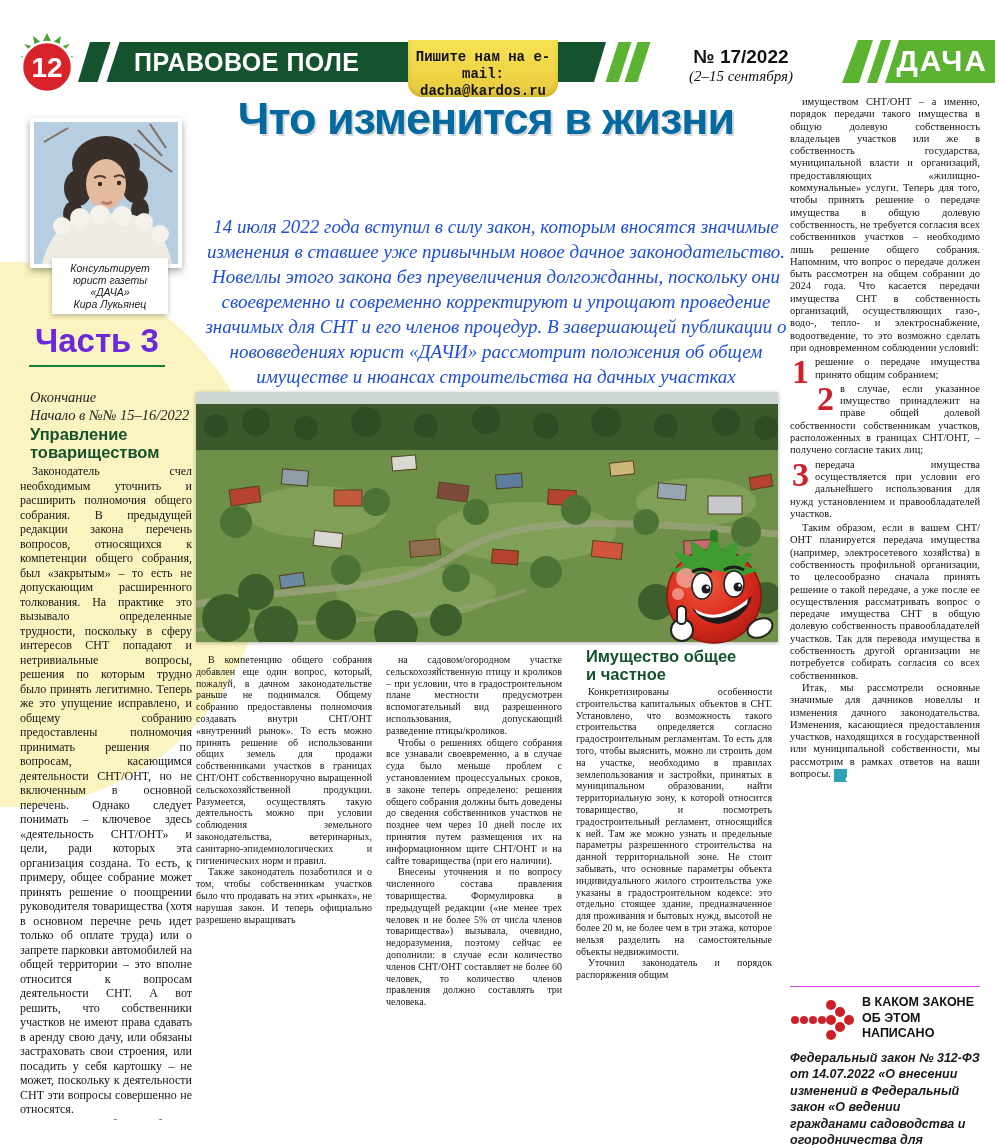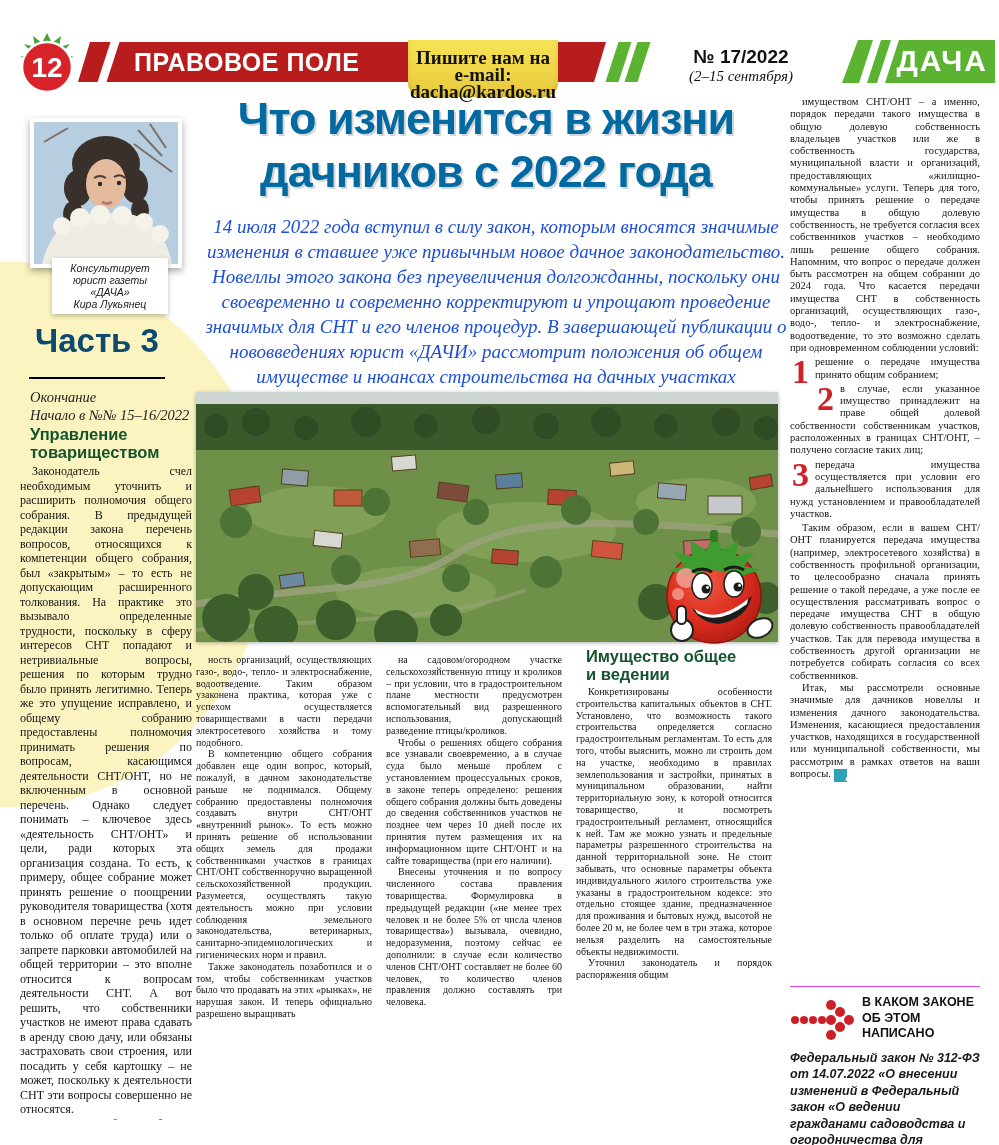--- a/index.html
+++ b/index.html
@@ -2,30 +2,30 @@
 <html lang="ru"><head>
 <meta charset="utf-8">
 <style>
   html,body{margin:0;padding:0;background:#e8e8e8;}
   .page{position:relative;width:999px;height:1145px;background:#ffffff;overflow:hidden;
         font-family:"Liberation Serif",serif;color:#161616;margin:0 auto;}
 
   
   .masthead{position:absolute;left:0;top:0;width:999px;height:100px;z-index:6;}
   .tomato-badge{position:absolute;left:14px;top:30px;width:66px;height:64px;}
-  .green-band{position:absolute;left:78px;top:42px;width:528px;height:40px;background:#b91c1c;
+  .green-band{position:absolute;left:78px;top:42px;width:528px;height:40px;background:#14532d;
               clip-path:polygon(12px 0,100% 0,calc(100% - 12px) 100%,0 100%);}
   .band-slash{position:absolute;left:26px;top:0;width:9px;height:40px;background:#ffffff;transform:skewX(-18deg);}
   .section-title{position:absolute;left:56px;top:6px;color:#ffffff;font-family:"Liberation Sans",sans-serif;
               font-weight:800;font-size:25px;letter-spacing:.5px;}
   .gslash{position:absolute;top:42px;width:13px;height:40px;background:#5cb231;transform:skewX(-18deg);}
   .ribbon{position:absolute;left:408px;top:40px;width:150px;height:57px;z-index:7;
           background:linear-gradient(#f7e354,#e8c93c);border-radius:0 0 14px 14px;
           box-shadow:inset 0 -3px 4px rgba(140,110,0,.25);text-align:center;padding-top:9px;box-sizing:border-box;}
-  .ribbon div{font-family:Liberation Serif, serif;font-weight:700;font-size:19px;line-height:17px;color:#111;}
+  .ribbon div{font-family:Liberation Mono, monospace;font-weight:700;font-size:14px;line-height:17px;color:#111;}
   .issue{position:absolute;left:652px;top:46px;width:178px;text-align:center;}
   .issue-number{font-family:"Liberation Sans",sans-serif;font-weight:800;font-size:19px;color:#111;}
   .issue-dates{font-style:italic;font-size:15px;color:#111;}
   .logo{position:absolute;left:842px;top:40px;width:153px;height:43px;background:#5cb231;
         clip-path:polygon(16px 0,100% 0,100% 100%,0 100%);}
   .logo .ls{position:absolute;top:0;width:8px;height:43px;background:#ffffff;transform:skewX(-18deg);}
   .logo-text{position:absolute;right:7px;top:4px;color:#ffffff;font-family:"Liberation Sans",sans-serif;
         font-weight:800;font-size:30px;letter-spacing:2px;}
 
   
@@ -38,21 +38,21 @@
   
   .yellow-circle{position:absolute;left:-250px;top:262px;width:520px;height:545px;border-radius:50%;
         background:#fbf4c0;z-index:0;}
   .photo-frame{position:absolute;left:30px;top:118px;width:152px;height:150px;background:#fff;
         box-shadow:0 3px 7px rgba(0,0,0,.35);padding:4px;box-sizing:border-box;z-index:2;}
   .caption-box{position:absolute;left:52px;top:258px;width:112px;background:#ffffff;z-index:3;
         box-shadow:0 2px 5px rgba(0,0,0,.25);padding:4px 2px;text-align:center;
         font-family:"Liberation Sans",sans-serif;font-style:italic;font-size:10.5px;line-height:12px;color:#222;}
   .part-label-wrap{position:absolute;left:18px;top:322px;width:158px;text-align:center;z-index:2;}
   .part-label{display:inline-block;font-family:"Liberation Sans",sans-serif;font-weight:600;font-size:33px;
-        color:#0c4a6e;border-bottom:2px solid #000000;padding:0 6px 17px 6px;}
+        color:#6d28d9;border-bottom:2px solid #15803d;padding:0 6px 5px 6px;}
   .continuation{position:absolute;left:30px;top:388px;width:170px;z-index:2;
         font-style:italic;font-size:14.5px;line-height:18px;color:#222;}
 
   
   .village-photo{position:absolute;left:196px;top:392px;width:582px;height:250px;z-index:1;
         box-shadow:0 1px 4px rgba(0,0,0,.3);}
   .mascot{position:absolute;left:648px;top:522px;width:138px;height:128px;z-index:4;}
 
   
   .col{position:absolute;z-index:2;text-align:justify;color:#141414;overflow:hidden;}
@@ -117,21 +117,20 @@
 
     <div class="logo">
       <div class="ls" style="left:24px;"></div>
       <div class="ls" style="left:42px;"></div>
       <div class="logo-text">ДАЧА</div>
     </div>
   </div>
 
   <div class="headline">
     <div>Что изменится в жизни</div>
-    <div>дачников с 2022 года</div>
   </div>
   <div class="lead">14 июля 2022 года вступил в силу закон, которым вносятся значимые изменения в ставшее уже привычным новое дачное законодательство. Новеллы этого закона без преувеличения долгожданны, поскольку они своевременно и современно корректируют и упрощают проведение значимых для СНТ и его членов процедур. В завершающей публикации о нововведениях юрист «ДАЧИ» рассмотрит положения об общем имуществе и нюансах строительства на дачных участках</div>
 
   <div class="photo-frame">
     <svg width="144" height="142" viewBox="0 0 144 142">
       <rect width="144" height="142" fill="#b7cde0"></rect>
       <g stroke="#6e5948" stroke-width="2" fill="none" opacity=".8">
         <path d="M104 8 L128 34"></path>
           <path d="M116 2 L132 26"></path>
           <path d="M100 22 L138 50"></path>
@@ -281,35 +280,34 @@
   <div class="col" id="col1">
     <div class="col-heading">
       <div>Управление</div>
       <div>товариществом</div>
     </div>
     <p>Законодатель счел необходимым уточнить и расширить полномочия общего собрания. В предыдущей редакции закона перечень вопросов, относящихся к компетенции общего собрания, был «закрытым» – то есть не допускающим расширенного толкования. На практике это вызывало определенные трудности, поскольку в сферу интересов СНТ попадают и нетривиальные вопросы, решения по которым трудно было принять легитимно. Теперь же это упущение исправлено, и общему собранию предоставлены полномочия принимать решения по вопросам, касающимся деятельности СНТ/ОНТ, но не включенным в основной перечень. Однако следует понимать – ключевое здесь «деятельность СНТ/ОНТ» и цели, ради которых эта организация создана. То есть, к примеру, общее собрание может принять решение о поощрении руководителя товарищества (хотя в основном перечне речь идет только об оплате труда) или о запрете парковки автомобилей на общей территории – это вполне относится к вопросам деятельности СНТ. А вот решить, что собственники участков не имеют права сдавать в аренду свою дачу, или обязаны застраховать свои строения, или посадить у себя картошку – не может, поскольку к деятельности СНТ эти вопросы совершенно не относятся.</p>
     <p>Кроме того, общее собрание теперь вправе принимать решение о передаче общего имущества не только в государственную или муниципальную собственность, но и в собствен-</p>
   </div>
 
   <div class="col" id="col2">
-    <p>ность организаций, осуществляющих газо-, водо-, тепло- и электроснабжение, водоотведение. Таким образом узаконена практика, которая уже с успехом осуществляется товариществами в части передачи электросетевого хозяйства и тому подобного.</p>
     <p>В компетенцию общего собрания добавлен еще один вопрос, который, пожалуй, в дачном законодательстве раньше не поднимался. Общему собранию предоставлены полномочия создавать внутри СНТ/ОНТ «внутренний рынок». То есть можно принять решение об использовании общих земель для продажи собственниками участков в границах СНТ/ОНТ собственноручно выращенной сельскохозяйственной продукции. Разумеется, осуществлять такую деятельность можно при условии соблюдения земельного законодательства, ветеринарных, санитарно-эпидемиологических и гигиенических норм и правил.</p>
     <p>Также законодатель позаботился и о том, чтобы собственникам участков было что продавать на этих «рынках», не нарушая закон. И теперь официально разрешено выращивать</p>
   </div>
 
   <div class="col" id="col3">
     <p>на садовом/огородном участке сельскохозяйственную птицу и кроликов – при условии, что в градостроительном плане местности предусмотрен вспомогательный вид разрешенного использования, допускающий разведение птицы/кроликов.</p>
     <p>Чтобы о решениях общего собрания все узнавали своевременно, а в случае суда было меньше проблем с установлением процессуальных сроков, в законе теперь определено: решения общего собрания должны быть доведены до сведения собственников участков не позднее чем через 10 дней после их принятия путем размещения их на информационном щите СНТ/ОНТ и на сайте товарищества (при его наличии).</p>
     <p>Внесены уточнения и по вопросу численного состава правления товарищества. Формулировка в предыдущей редакции («не менее трех человек и не более 5% от числа членов товарищества») вызывала, очевидно, недоразумения, поэтому сейчас ее дополнили: в случае если количество членов СНТ/ОНТ составляет не более 60 человек, то количество членов правления должно составлять три человека.</p>
   </div>
 
   <div class="col" id="col4">
     <div class="col-heading">
       <div>Имущество общее</div>
-      <div>и ведении</div>
+      <div>и частное</div>
     </div>
     <p>Конкретизированы особенности строительства капитальных объектов в СНТ. Установлено, что возможность такого строительства определяется согласно градостроительным регламентам. То есть для того, чтобы выяснить, можно ли строить дом на участке, необходимо в правилах землепользования и застройки, принятых в муниципальном образовании, найти территориальную зону, к которой относится товарищество, и посмотреть градостроительный регламент, относящийся к ней. Там же можно узнать и предельные параметры разрешенного строительства на данной территориальной зоне. Не стоит забывать, что основные параметры объекта индивидуального жилого строительства уже указаны в градостроительном кодексе: это отдельно стоящее здание, предназначенное для проживания и бытовых нужд, высотой не более 20 м, не более чем в три этажа, которое нельзя разделить на самостоятельные объекты недвижимости.</p>
     <p>Уточнил законодатель и порядок распоряжения общим</p>
   </div>
 
   <div class="col" id="col5">
     <p>имуществом СНТ/ОНТ – а именно, порядок передачи такого имущества в общую долевую собственность владельцев участков или же в собственность государства, муниципальной власти и организаций, предоставляющих «жилищно-коммунальные» услуги. Теперь для того, чтобы принять решение о передаче имущества в общую долевую собственность, не требуется согласия всех собственников участков – необходимо лишь решение общего собрания. Напомним, что вопрос о передаче должен быть рассмотрен на общем собрании до 2024 года. Что касается передачи имущества СНТ в собственность организаций, осуществляющих газо-, водо-, тепло- и электроснабжение, водоотведение, то это возможно сделать при одновременном соблюдении условий:</p>
     <div class="litem">
       <span class="lnum">1</span>
       <span>решение о передаче имущества принято общим собранием;</span>

